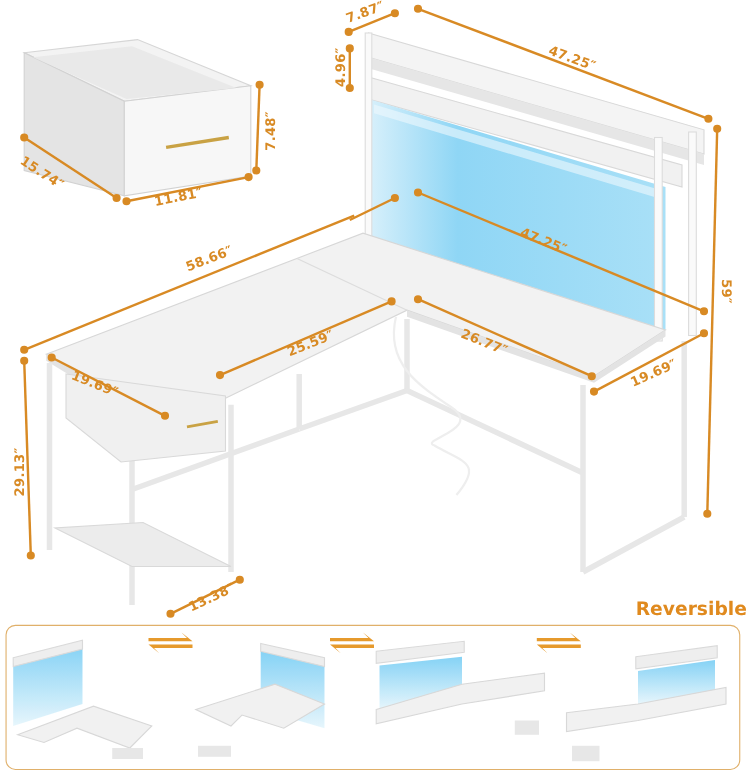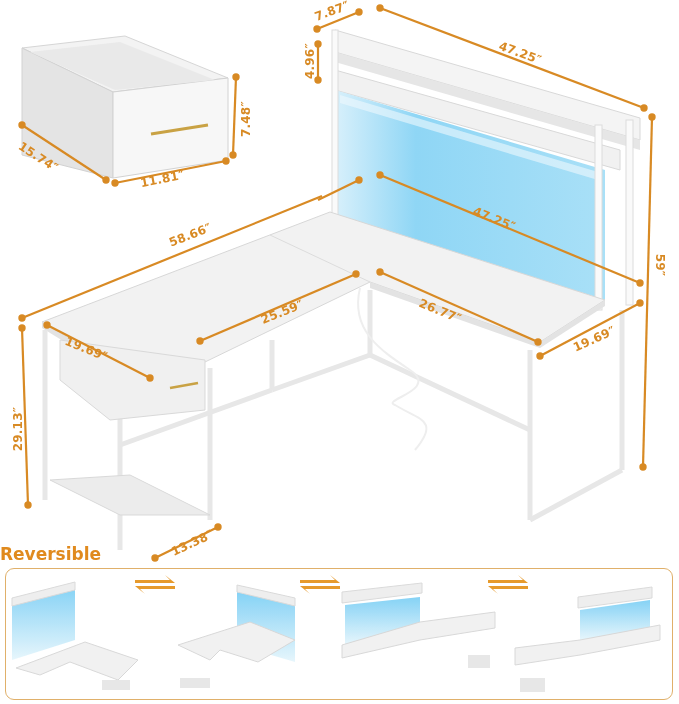--- a/index.html
+++ b/index.html
@@ -1,19 +1,19 @@
 <!DOCTYPE html>
 <html><head>
 <meta charset="utf-8">
 <style>
   html,body{margin:0;padding:0;background:#fff;}
   body{width:679px;height:704px;position:relative;overflow:hidden;font-family:"DejaVu Sans",sans-serif;}
   #stage{position:absolute;left:0;top:0;width:679px;height:704px;}
   .dim-label{position:absolute;color:#d88a24;font-weight:bold;font-size:12px;white-space:nowrap;transform-origin:center center;letter-spacing:0.2px;}
-  .title{position:absolute;left:0;width:679px;top:544px;text-align:left;color:#e08a1e;font-weight:bold;font-size:17px;}
+  .title{position:absolute;left:0;width:679px;top:544px;text-align:right;color:#e08a1e;font-weight:bold;font-size:17px;}
   .panel{position:absolute;left:5px;top:568px;width:668px;height:132px;border:1.5px solid #e0b06a;border-radius:9px;box-sizing:border-box;}
 </style>
 </head>
 <body>
 
 <div id="stage">
 
 <svg width="679" height="704" viewBox="0 0 679 704" style="position:absolute;left:0;top:0">
   <defs>
     <linearGradient id="glow" x1="0" y1="0" x2="0" y2="1">

